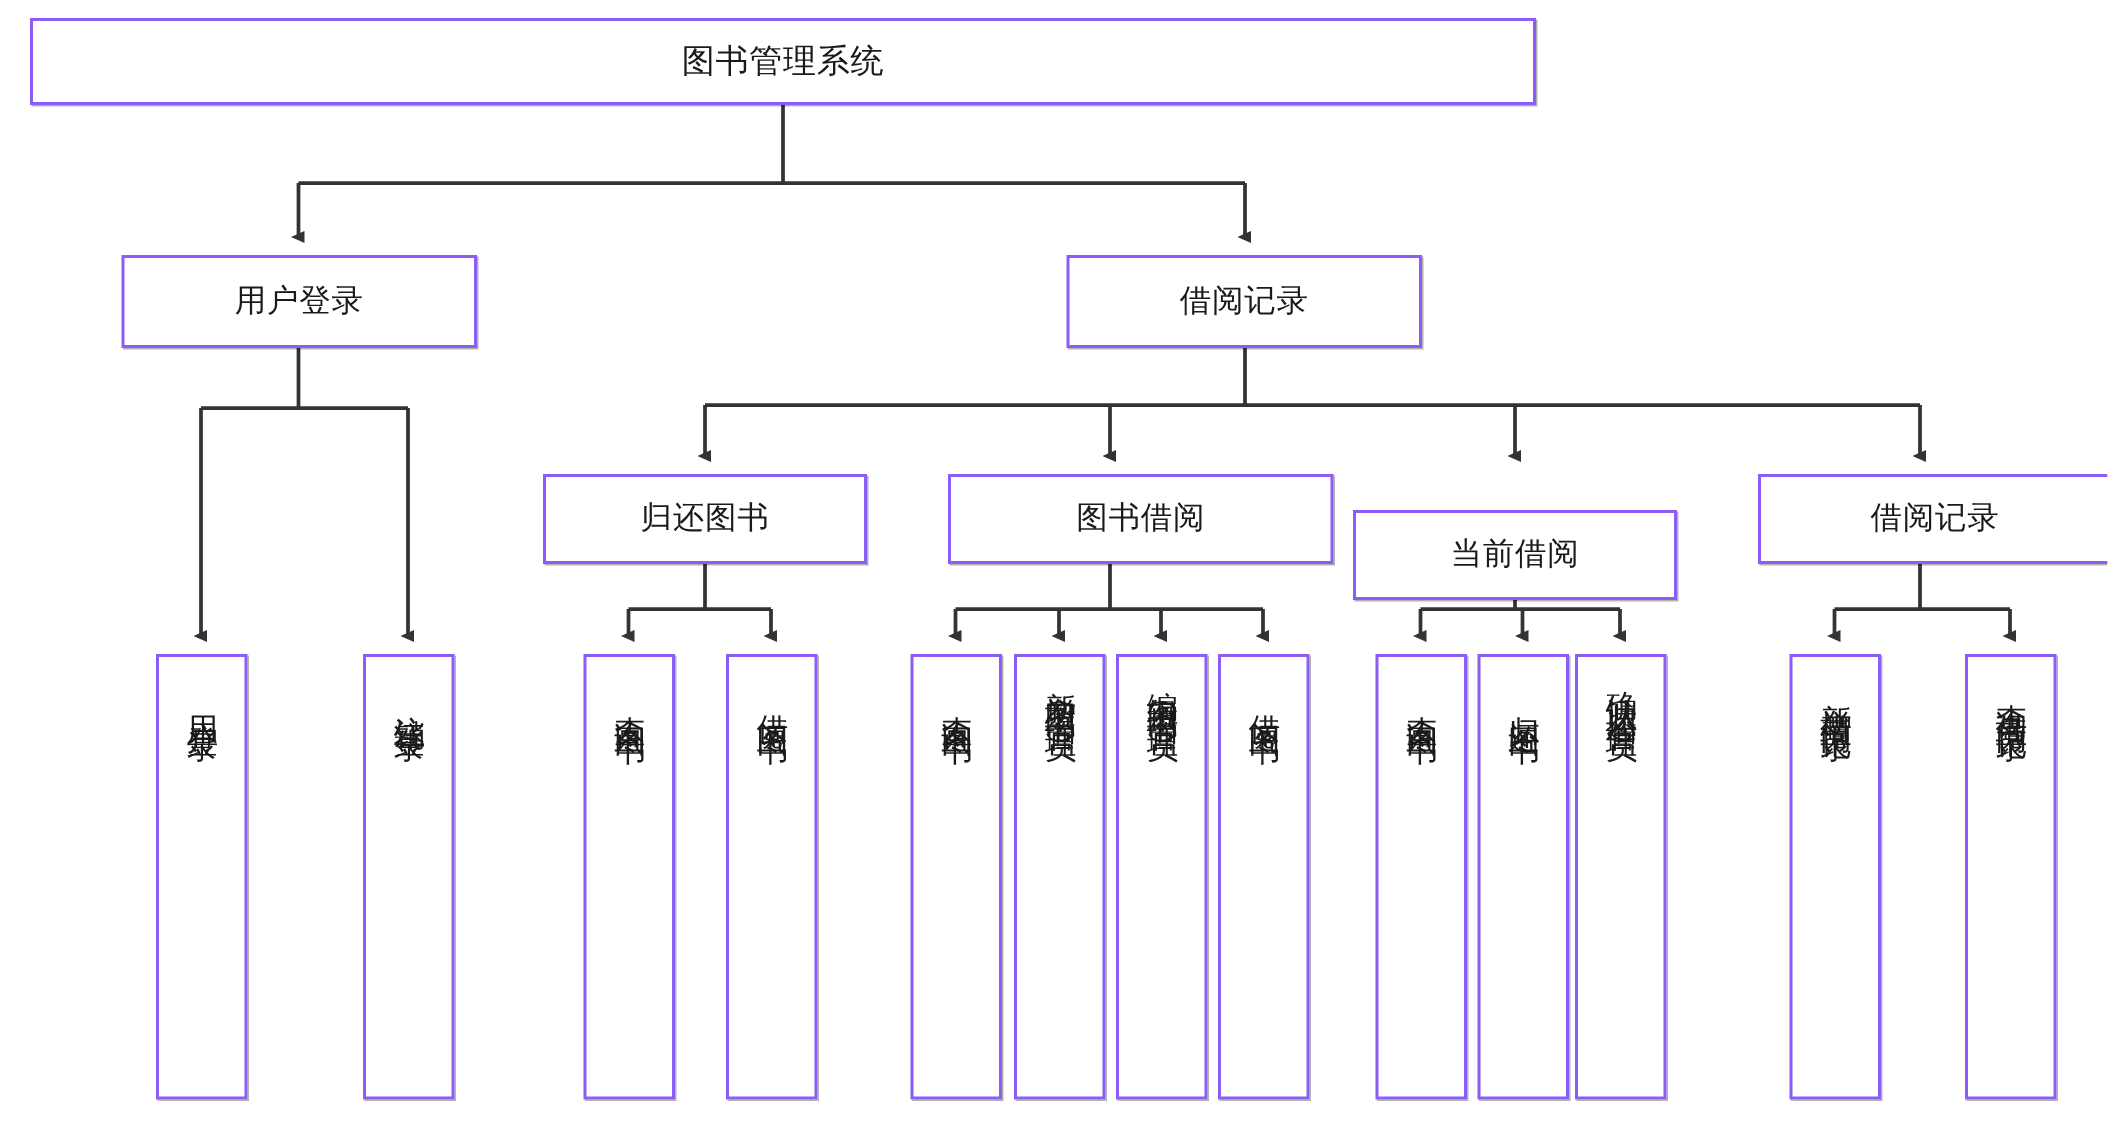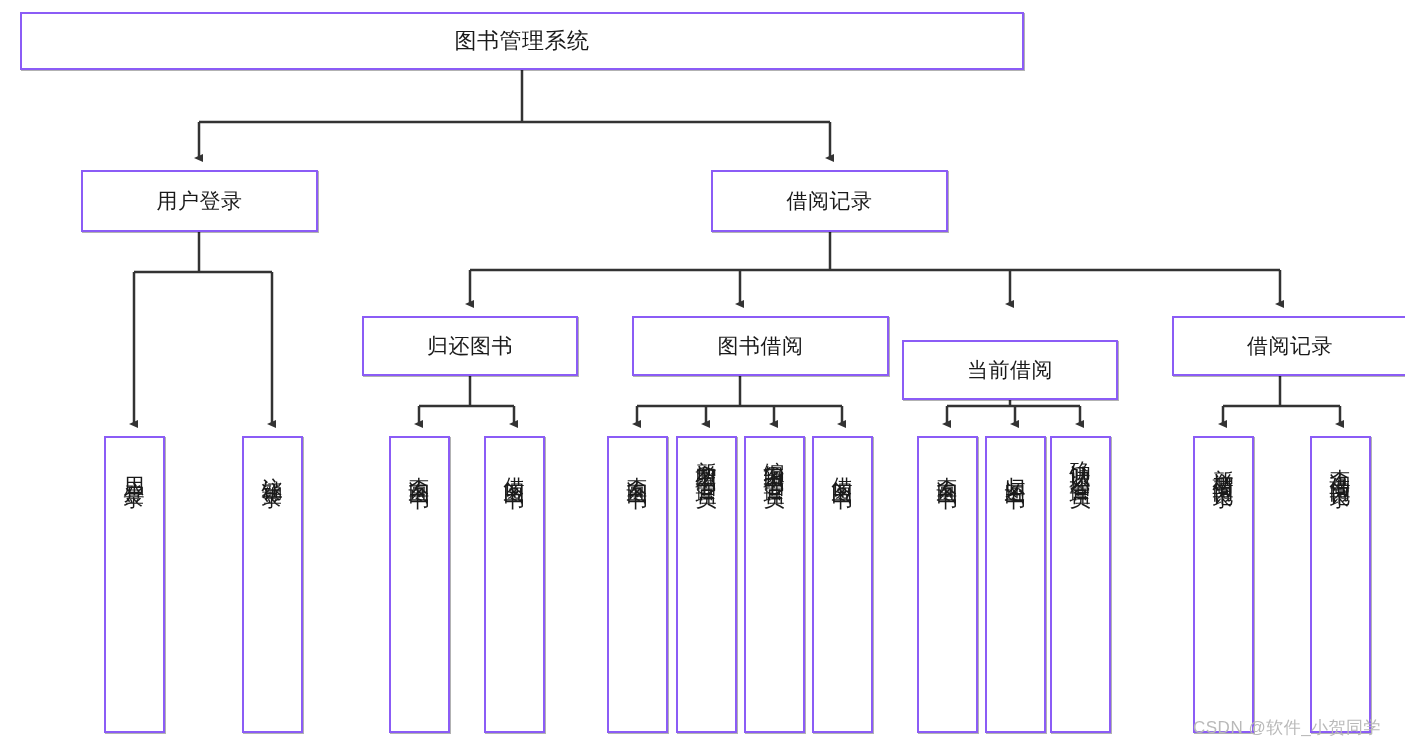--- a/index.html
+++ b/index.html
@@ -177,15 +177,14 @@
   <div class="node vertical" style="left:1050px; top:436px; width:61px; height:297px; padding-top:6px;">
     <span class="label">确认归还（管理员）</span>
   </div>
   <div class="node vertical" style="left:1193px; top:436px; width:61px; height:297px; padding-top:14px;">
     <span class="label">新增借阅记录</span>
   </div>
   <div class="node vertical" style="left:1310px; top:436px; width:61px; height:297px; padding-top:14px;">
     <span class="label">查询借阅记录</span>
   </div>
 
-  <div class="watermark" style="left:1193px; top:716px;">CSDN @软件_小贺同学</div>
 
 </div>
 
 </body></html>

